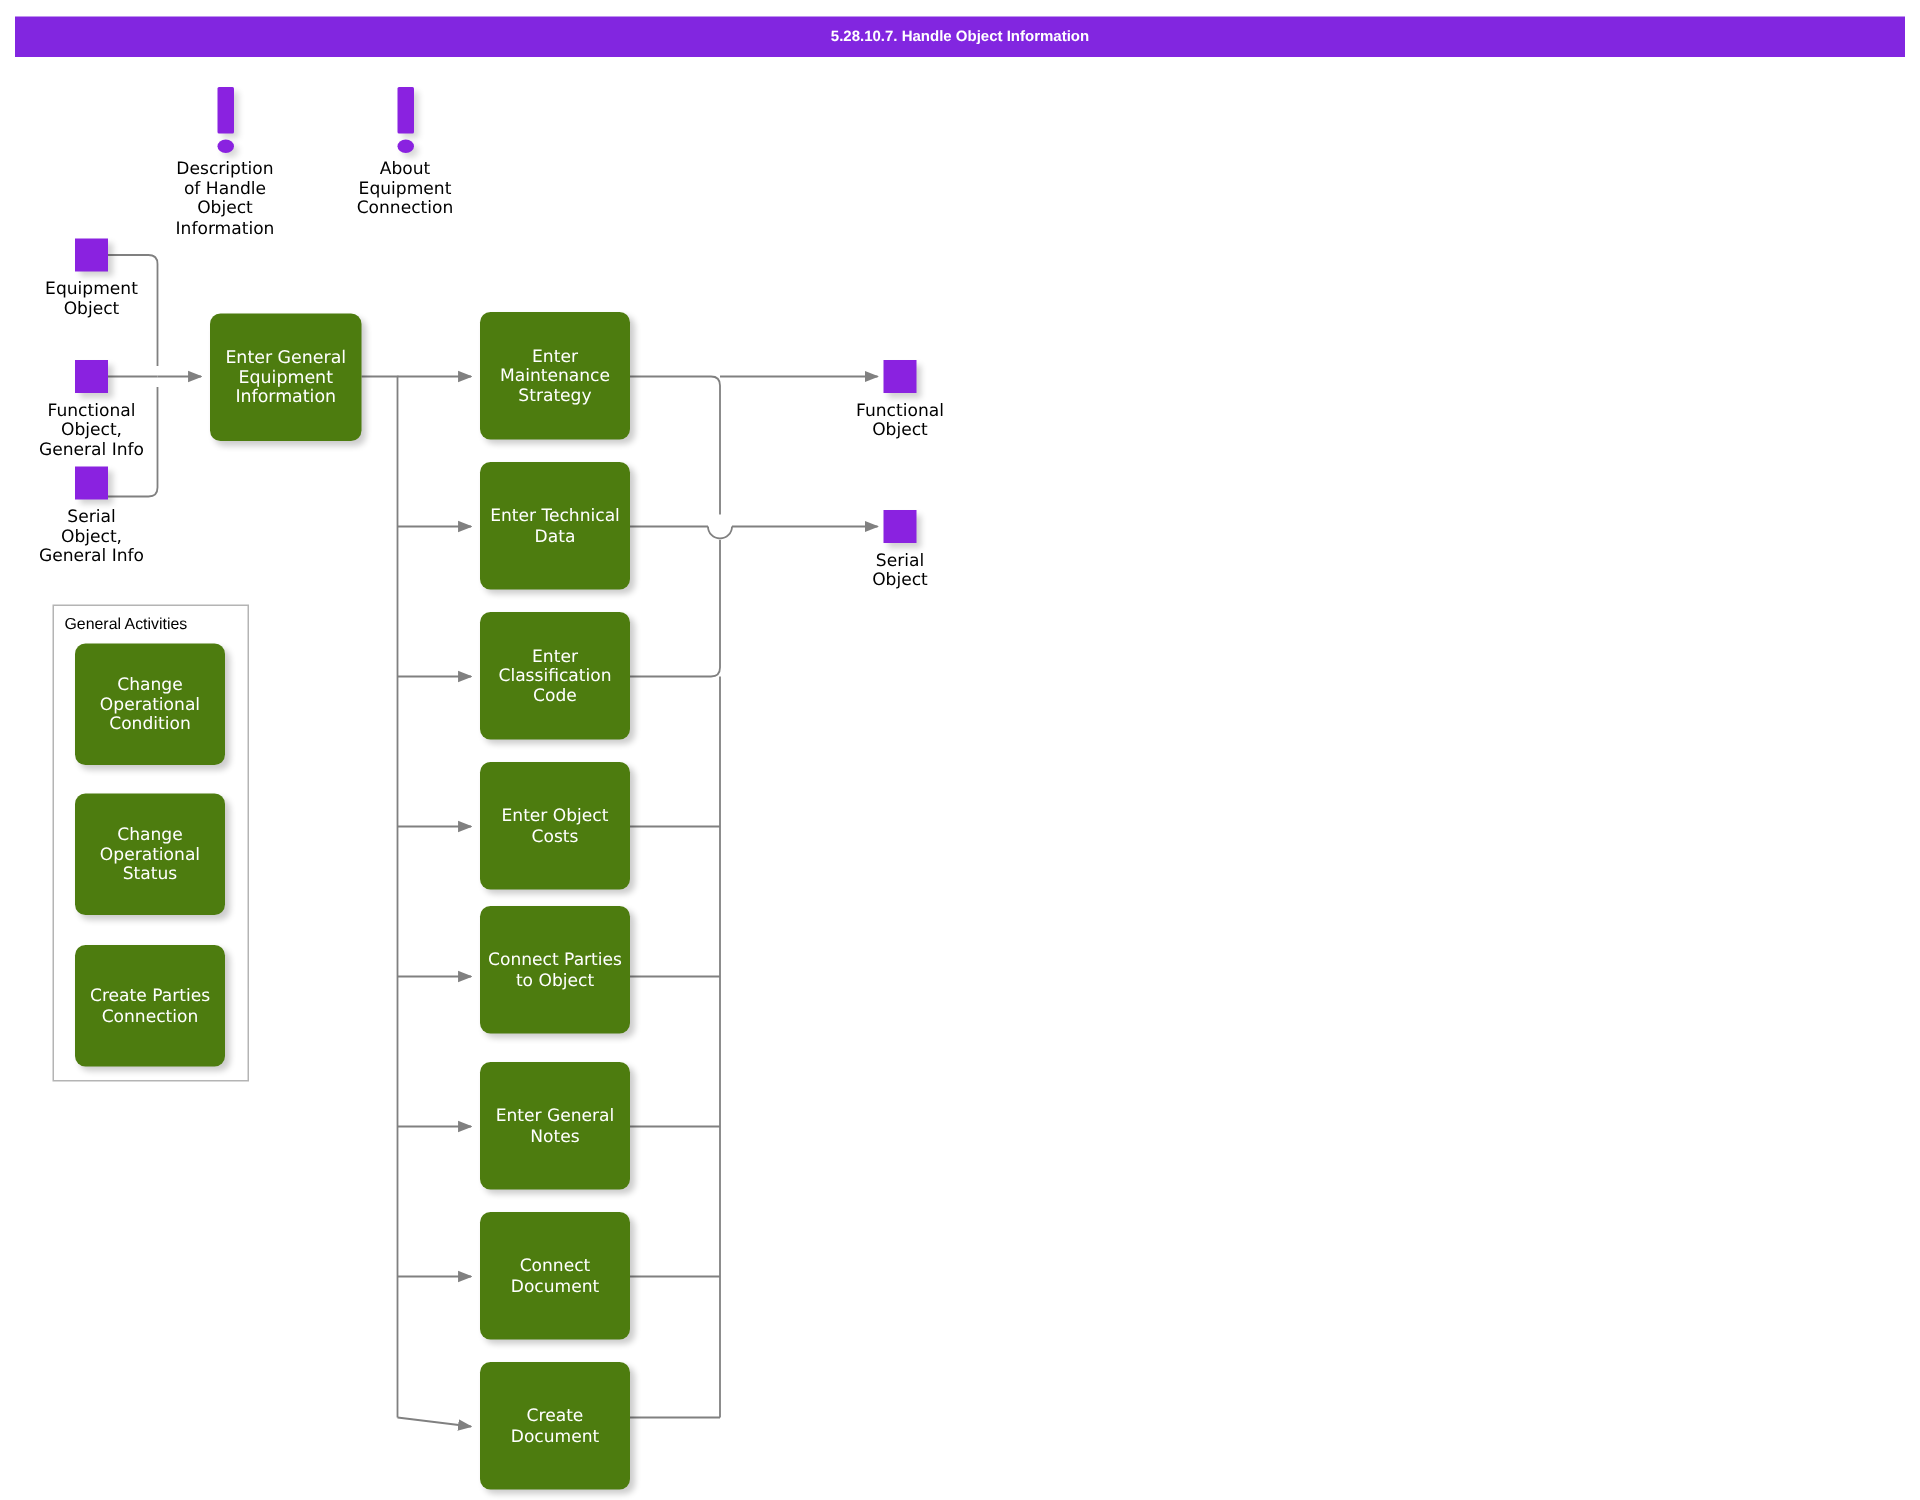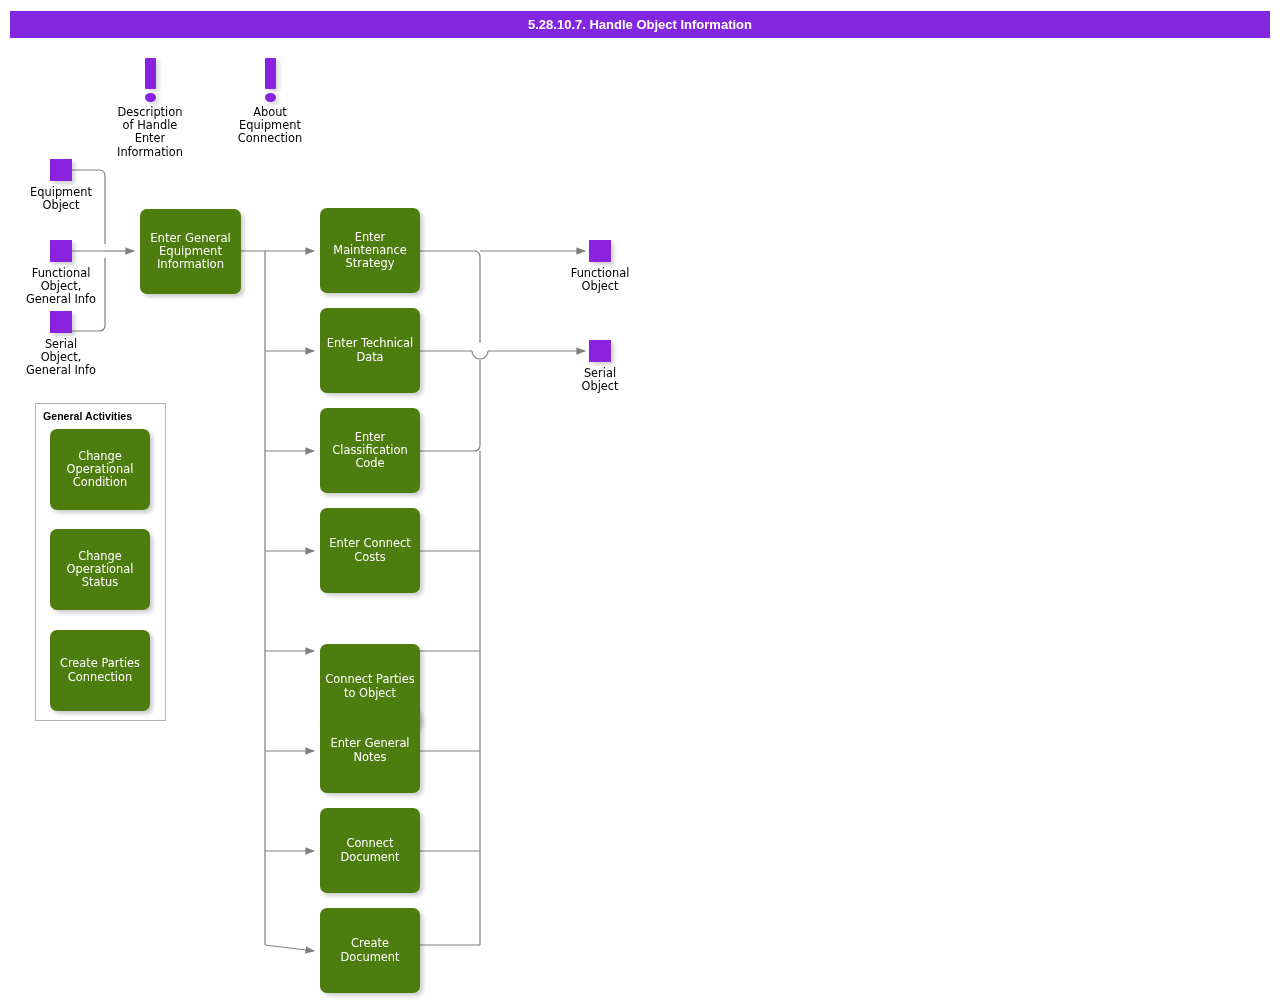--- a/index.html
+++ b/index.html
@@ -17,21 +17,21 @@
     background: #ffffff;
   }
 
   
   .titlebar {
     position: absolute;
     left: 10px; top: 11px;
     width: 1260px; height: 27px;
     background: #8226e0;
     color: #ffffff;
-    font-size: 13px;
+    font-size: 10px;
     font-weight: bold;
     font-family: "Liberation Sans", sans-serif;
     display: flex;
     align-items: center;
     justify-content: center;
     letter-spacing: 0px;
   }
 
   
   #wires {
@@ -132,21 +132,20 @@
     position: absolute;
     border: 1px solid #b4b4b4;
     background: transparent;
   }
   .grouptitle {
     position: absolute;
     left: 7px; top: 6px;
     font-size: 10.6px;
     color: #000000;
     font-family: "Liberation Sans", sans-serif;
-    font-weight: bold;
   }
 </style>
 </head>
 <body>
 
 <div id="canvas">
 
   <div class="titlebar">5.28.10.7. Handle Object Information</div>
 
   <svg id="wires" viewBox="0 0 1280 1000">
@@ -185,21 +184,21 @@
     <path class="wire" d="M 420 351 L 472 351"></path>
     <path class="wire" d="M 488 351 L 585 351" marker-end="url(#arrow)"></path>
     <path class="wire-hop" d="M 472 351 A 8 8 0 0 0 488 351"></path>
   </svg>
 
   <div class="notenode" style="left:145px; top:58px;">
     <div class="excl-bar"></div>
     <div class="excl-dot"></div>
     <div class="notelabel">Description
 of Handle
-Enter
+Object
 Information</div>
   </div>
 
   <div class="notenode" style="left:265px; top:58px;">
     <div class="excl-bar"></div>
     <div class="excl-dot"></div>
     <div class="notelabel">About
 Equipment
 Connection</div>
   </div>
@@ -241,23 +240,23 @@
 Information</div>
 
   <div class="actbox" style="left:320px; top:208px; width:100px; height:85px; white-space:pre-line;">Enter
 Maintenance
 Strategy</div>
   <div class="actbox" style="left:320px; top:308px; width:100px; height:85px; white-space:pre-line;">Enter Technical
 Data</div>
   <div class="actbox" style="left:320px; top:408px; width:100px; height:85px; white-space:pre-line;">Enter
 Classification
 Code</div>
-  <div class="actbox" style="left:320px; top:508px; width:100px; height:85px; white-space:pre-line;">Enter Connect
+  <div class="actbox" style="left:320px; top:508px; width:100px; height:85px; white-space:pre-line;">Enter Object
 Costs</div>
-  <div class="actbox" style="left:320px; top:644px; width:100px; height:85px; white-space:pre-line;">Connect Parties
+  <div class="actbox" style="left:320px; top:604px; width:100px; height:85px; white-space:pre-line;">Connect Parties
 to Object</div>
   <div class="actbox" style="left:320px; top:708px; width:100px; height:85px; white-space:pre-line;">Enter General
 Notes</div>
   <div class="actbox" style="left:320px; top:808px; width:100px; height:85px; white-space:pre-line;">Connect
 Document</div>
   <div class="actbox" style="left:320px; top:908px; width:100px; height:85px; white-space:pre-line;">Create
 Document</div>
 
   <div class="groupbox" style="left:35px; top:403px; width:131px; height:318px;">
     <div class="grouptitle">General Activities</div>

